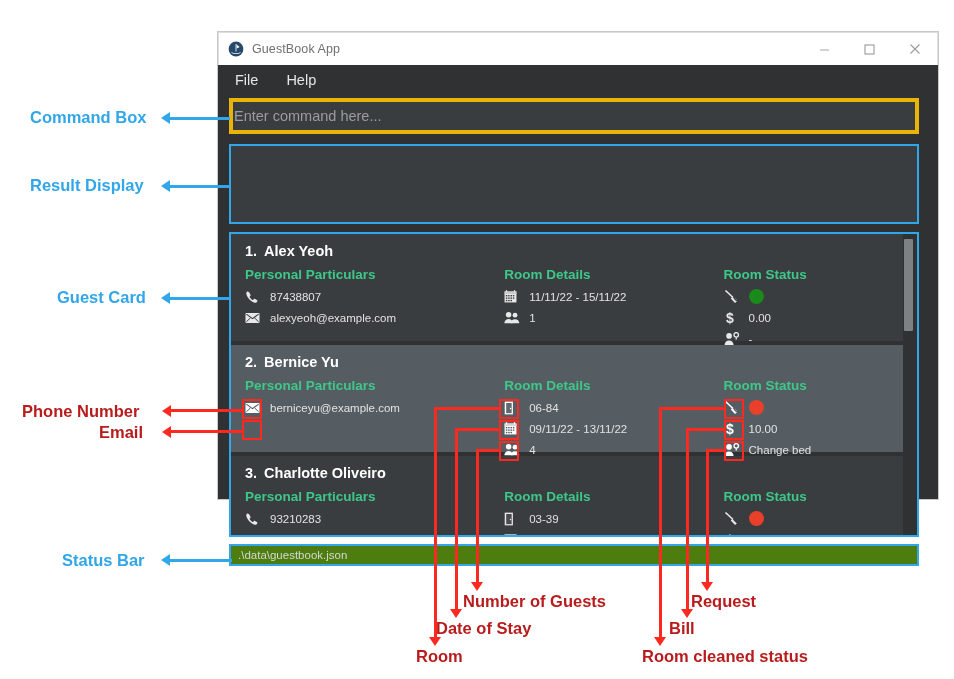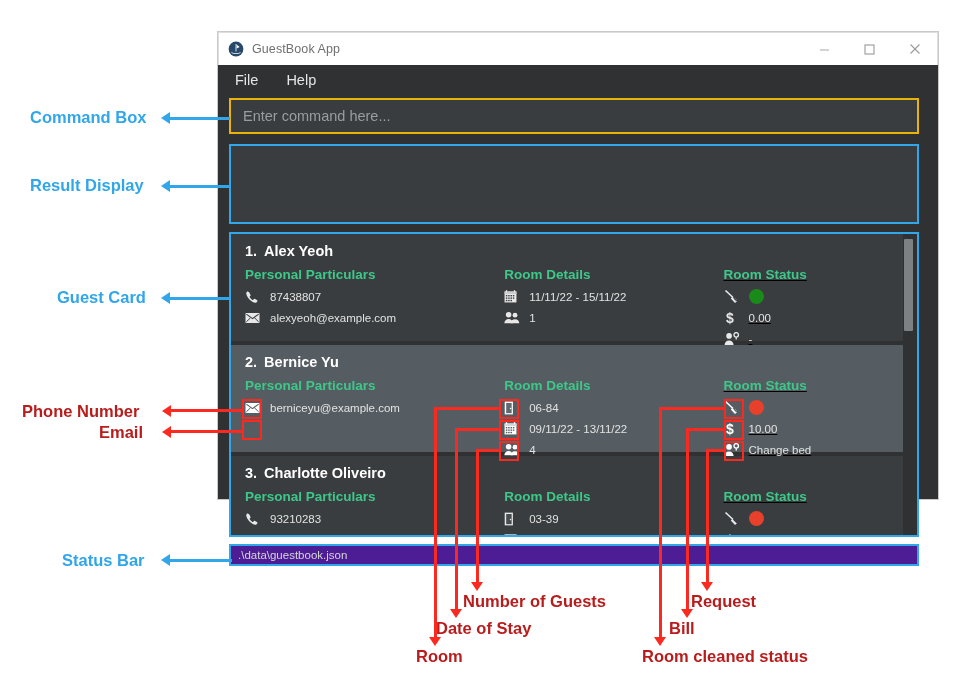--- a/index.html
+++ b/index.html
@@ -26,22 +26,22 @@
   .title-text{font-size:12.5px;color:#707070;letter-spacing:.1px;}
   .win-btns{margin-left:auto;display:flex;height:100%;}
   .win-btn{width:45px;height:100%;display:flex;align-items:center;justify-content:center;color:#9a9a9a;font-size:13px;}
   .win-btn.close{font-size:14px;}
 
   .menubar{height:30px;background:#2f3133;display:flex;align-items:center;padding-left:14px;}
   .menu-item{color:#e6e6e6;font-size:14.5px;margin-right:22px;padding:2px 3px;}
 
   .cmd-box{
     position:absolute;left:11px;top:66px;width:690px;height:36px;
-    background:#3a3d3f;border:2px solid #eab308;box-sizing:border-box;
-    display:flex;align-items:center;padding-left:12px;
+    background:#3a3d3f;border:4px solid #eab308;box-sizing:border-box;
+    display:flex;align-items:center;padding-left:1px;
   }
   .cmd-placeholder{color:#9a9c9e;font-size:14.5px;}
 
   .result-box{
     position:absolute;left:11px;top:112px;width:690px;height:80px;
     background:#3a3d3f;border:2px solid #31a6e8;box-sizing:border-box;
   }
 
   .list-panel{
     position:absolute;left:11px;top:200px;width:690px;height:305px;
@@ -52,35 +52,35 @@
   .card{
     background:#3a3d3f;margin:0 0 4px 0;padding:9px 0 9px 14px;box-sizing:border-box;
     height:107px;position:relative;
   }
   .card.selected{background:#565d62;}
   .card-title{color:#ffffff;font-size:14.5px;font-weight:bold;margin-bottom:8px;}
   .card-title .idx{margin-right:7px;}
   .cols{display:flex;}
   .col-personal{width:260px;}
   .col-room{width:220px;}
-  .col-status{width:180px;text-decoration:underline;}
+  .col-status{width:180px;}
   .col-head{color:#3dc88a;font-size:13.5px;font-weight:bold;margin-bottom:5px;}
   .row{display:flex;align-items:center;height:19px;margin-bottom:2px;}
   .row .ic{width:18px;height:15px;margin-right:7px;display:flex;align-items:center;justify-content:flex-start;flex:none;position:relative;}
   .row .tx{color:#e2e2e2;font-size:11.5px;white-space:nowrap;}
   .dot{width:15px;height:15px;border-radius:50%;display:inline-block;}
 
   .scrollbar{
     position:absolute;right:4px;top:5px;width:9px;height:295px;
   }
   .scroll-thumb{position:absolute;top:0;left:0;width:9px;height:92px;background:#7d8184;border-radius:1px;}
 
   .status-bar{
     position:absolute;left:11px;top:512px;width:690px;height:22px;
-    background:#4c1d95;border:2px solid #31a6e8;box-sizing:border-box;
+    background:#4d7c0f;border:2px solid #31a6e8;box-sizing:border-box;
     display:flex;align-items:center;padding-left:7px;
   }
   .status-text{color:#d6d6d6;font-size:11.5px;}
 
   
   .ann{position:absolute;font-weight:bold;white-space:nowrap;}
   .ann.blue{color:#31a6e8;font-size:16.5px;}
   .ann.red{color:#b91c1c;font-size:16.5px;}
 
   .line{position:absolute;background:#31a6e8;}

